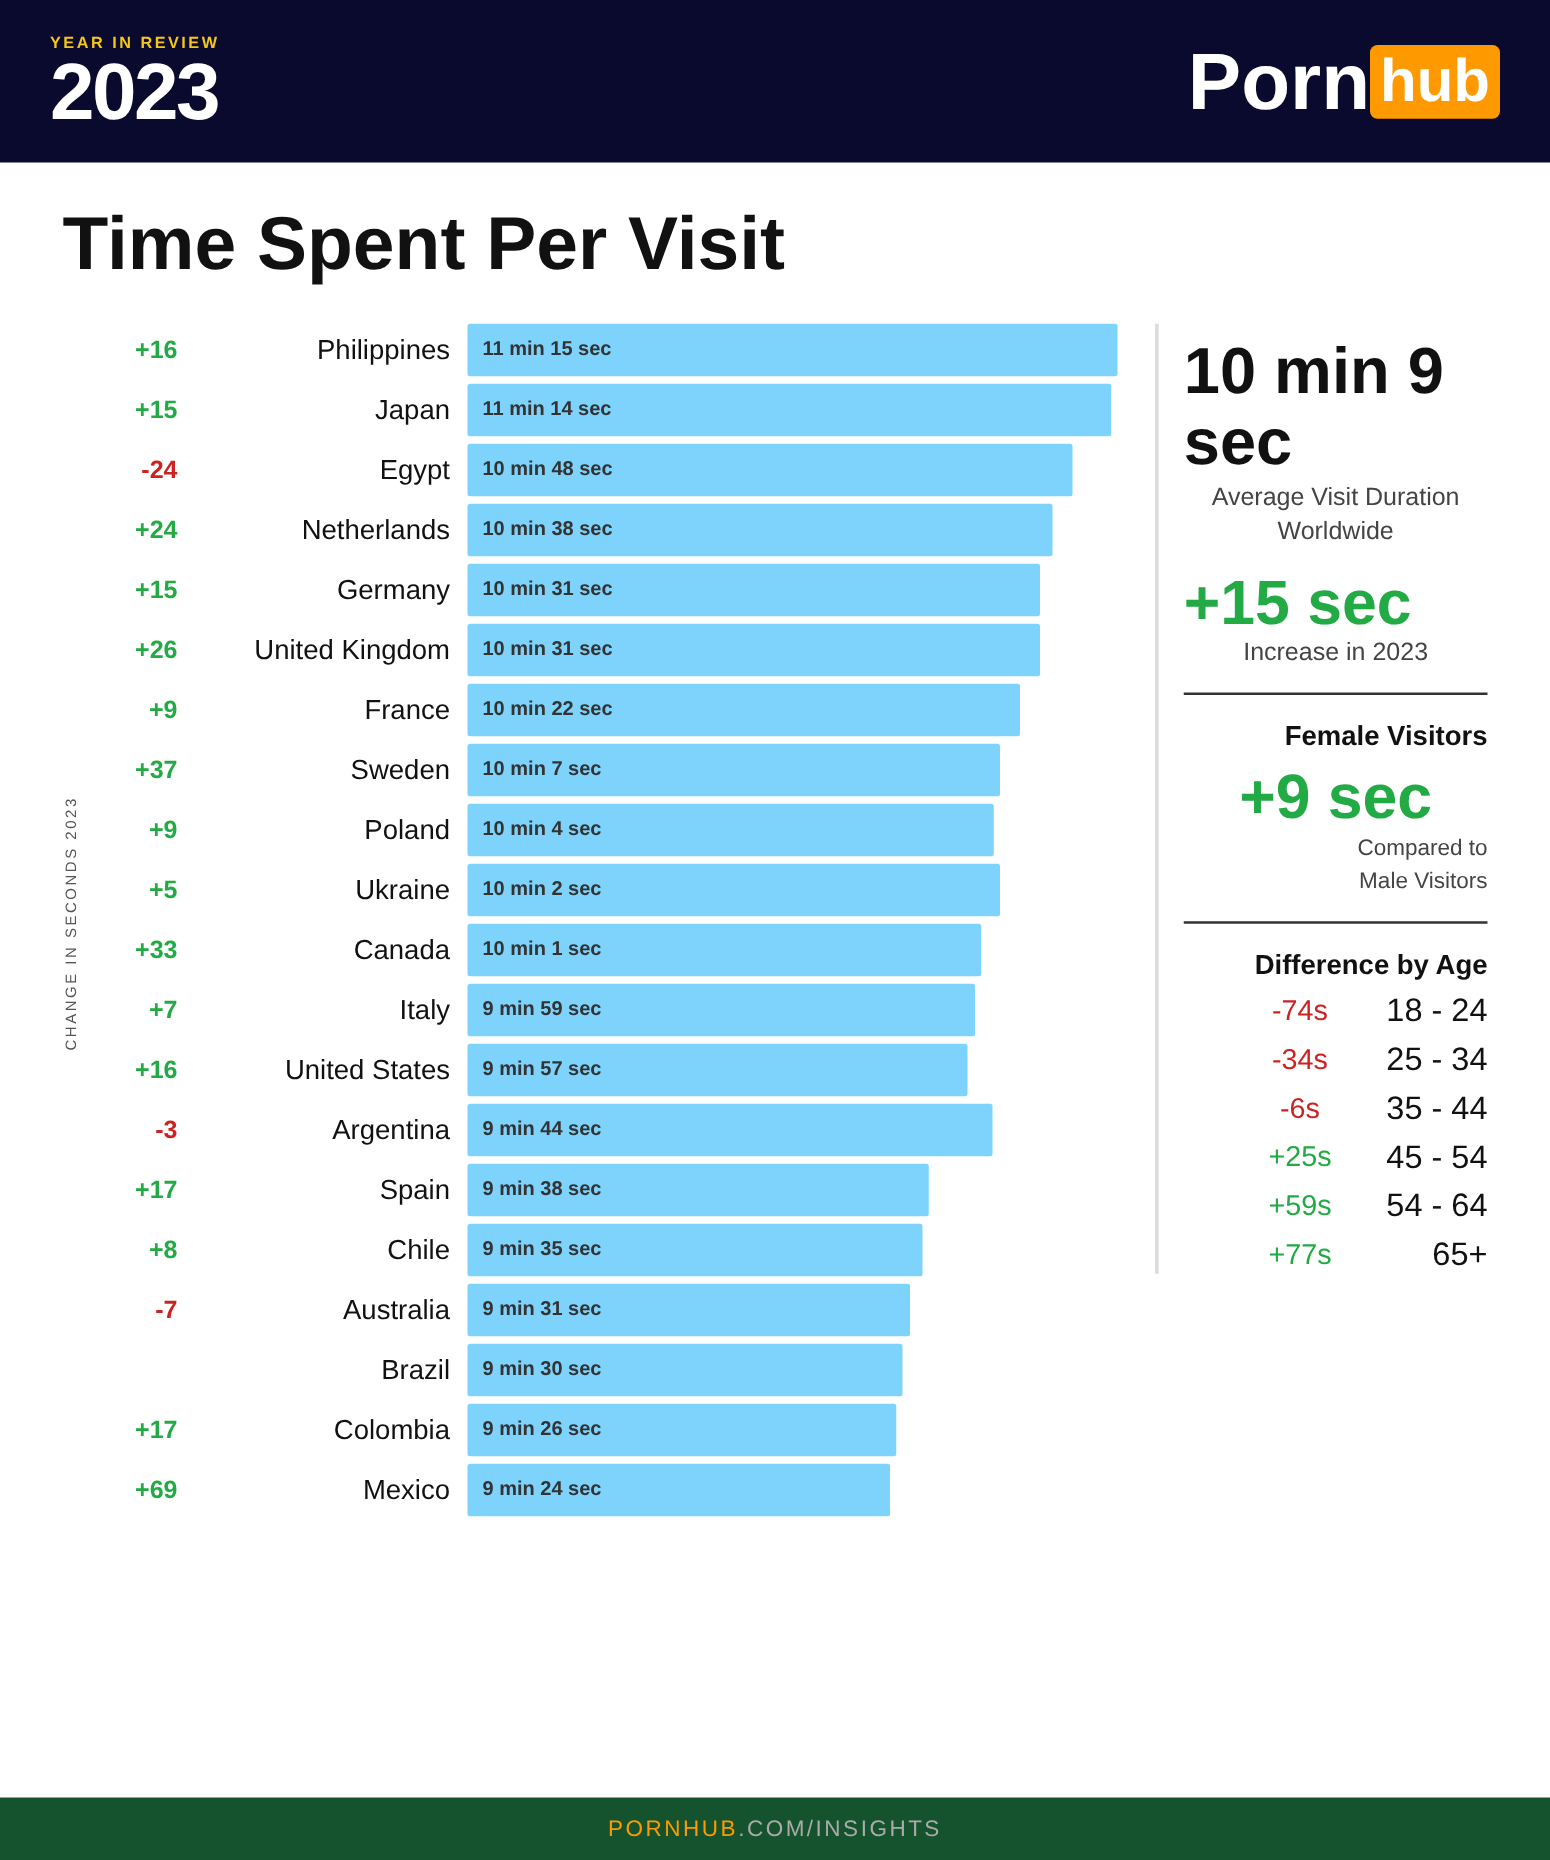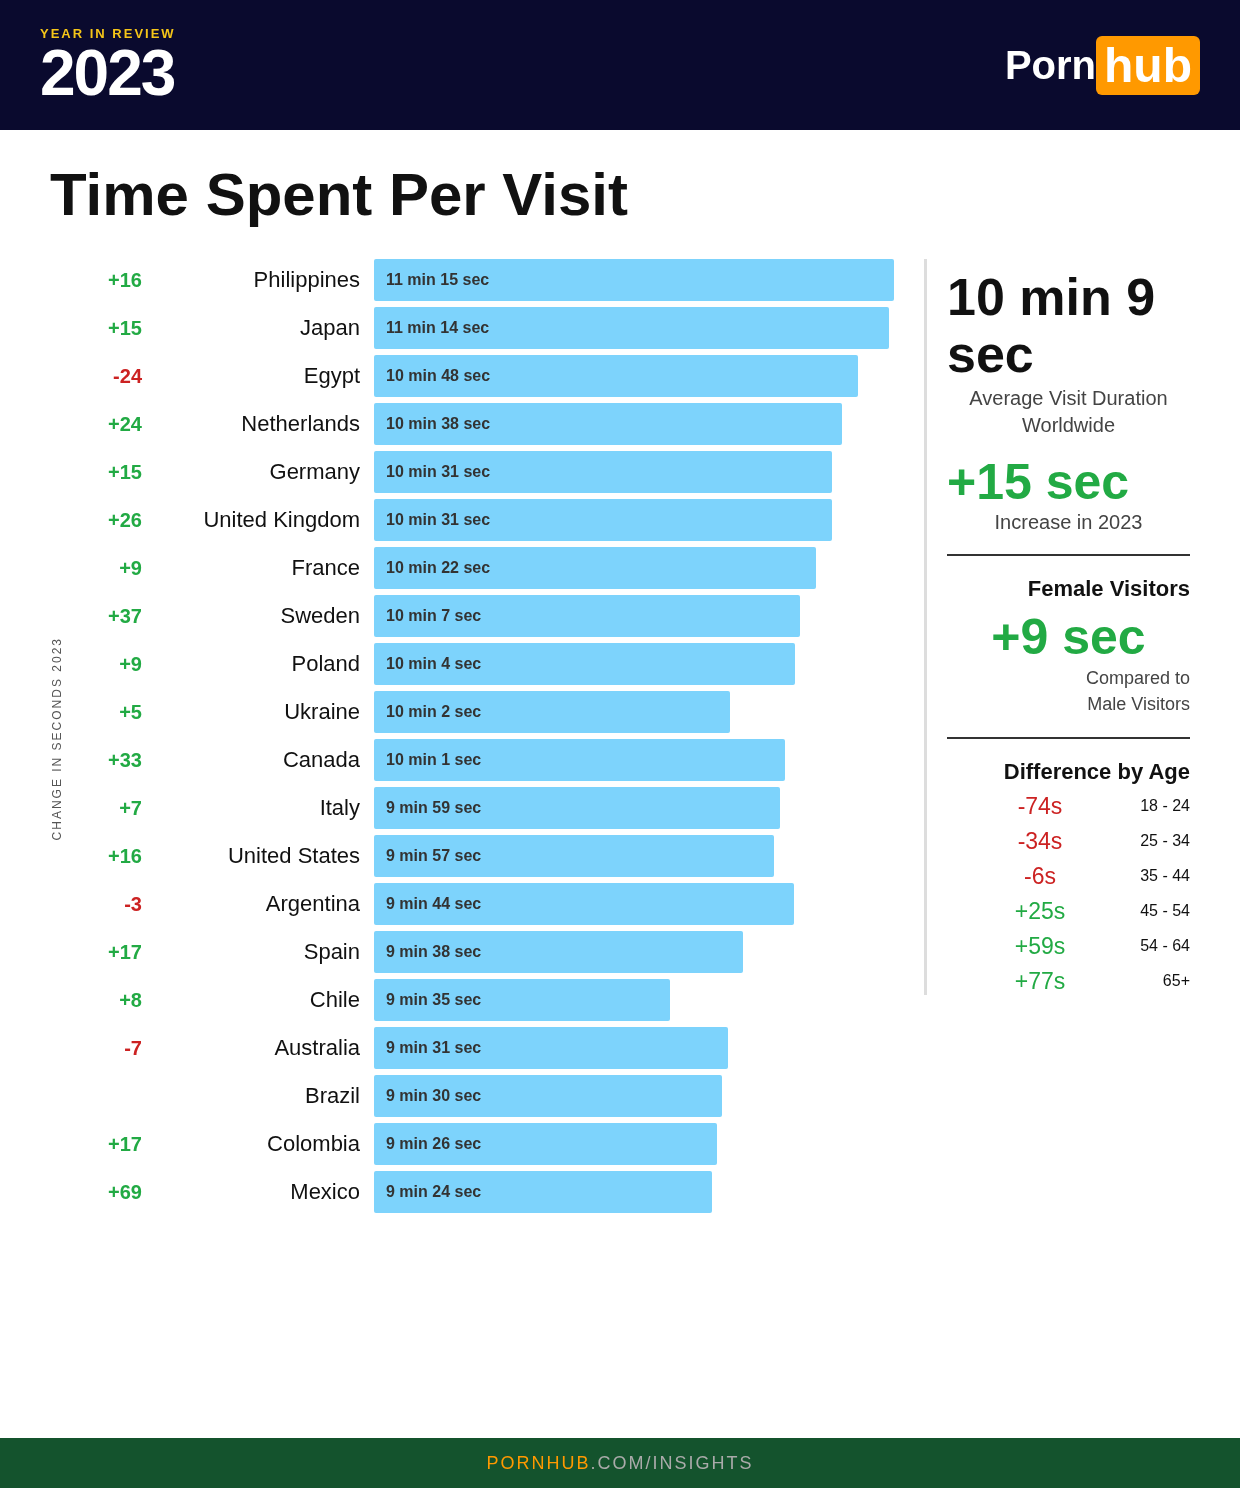--- a/index.html
+++ b/index.html
@@ -46,21 +46,21 @@
     }
 
     .pornhub-logo {
       display: flex;
       align-items: center;
       gap: 0;
     }
 
     .pornhub-logo .porn {
       color: #fff;
-      font-size: 40px;
+      font-size: 64px;
       font-weight: 900;
     }
 
     .pornhub-logo .hub {
       background: #f90;
       color: #fff;
       font-size: 48px;
       font-weight: 900;
       padding: 2px 8px;
       border-radius: 6px;
@@ -234,21 +234,21 @@
     }
 
     .age-change {
       font-size: 23px;
       font-weight: normal;
       width: 80px;
       text-align: center;
     }
 
     .age-range {
-      font-size: 16px;
+      font-size: 26px;
       color: #111;
       width: 90px;
       text-align: right;
     }
 
     .age-positive { color: #22aa44; }
     .age-negative { color: #cc2222; }
 
     
     .footer {
@@ -352,21 +352,21 @@
     <span class="change-col change-positive">+9</span>
     <span class="country-col">Poland</span>
     <div class="bar-col">
       <div class="bar" style="width:421px">10 min 4 sec</div>
     </div>
   </div>
           <div class="table-row">
     <span class="change-col change-positive">+5</span>
     <span class="country-col">Ukraine</span>
     <div class="bar-col">
-      <div class="bar" style="width:356px">10 min 2 sec</div>
+      <div class="bar" style="width:426px">10 min 2 sec</div>
     </div>
   </div>
           <div class="table-row">
     <span class="change-col change-positive">+33</span>
     <span class="country-col">Canada</span>
     <div class="bar-col">
       <div class="bar" style="width:411px">10 min 1 sec</div>
     </div>
   </div>
           <div class="table-row">
@@ -394,21 +394,21 @@
     <span class="change-col change-positive">+17</span>
     <span class="country-col">Spain</span>
     <div class="bar-col">
       <div class="bar" style="width:369px">9 min 38 sec</div>
     </div>
   </div>
           <div class="table-row">
     <span class="change-col change-positive">+8</span>
     <span class="country-col">Chile</span>
     <div class="bar-col">
-      <div class="bar" style="width:296px">9 min 35 sec</div>
+      <div class="bar" style="width:364px">9 min 35 sec</div>
     </div>
   </div>
           <div class="table-row">
     <span class="change-col change-negative">-7</span>
     <span class="country-col">Australia</span>
     <div class="bar-col">
       <div class="bar" style="width:354px">9 min 31 sec</div>
     </div>
   </div>
           <div class="table-row">

